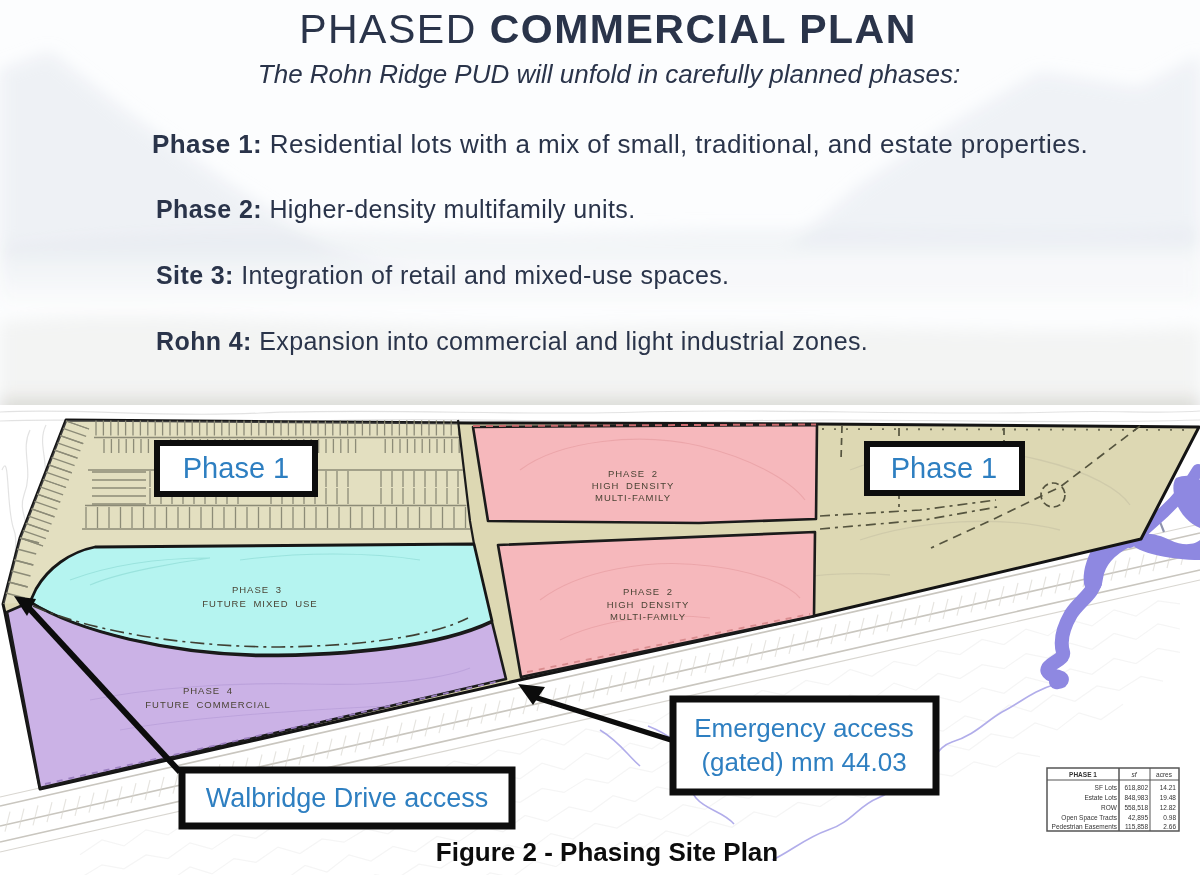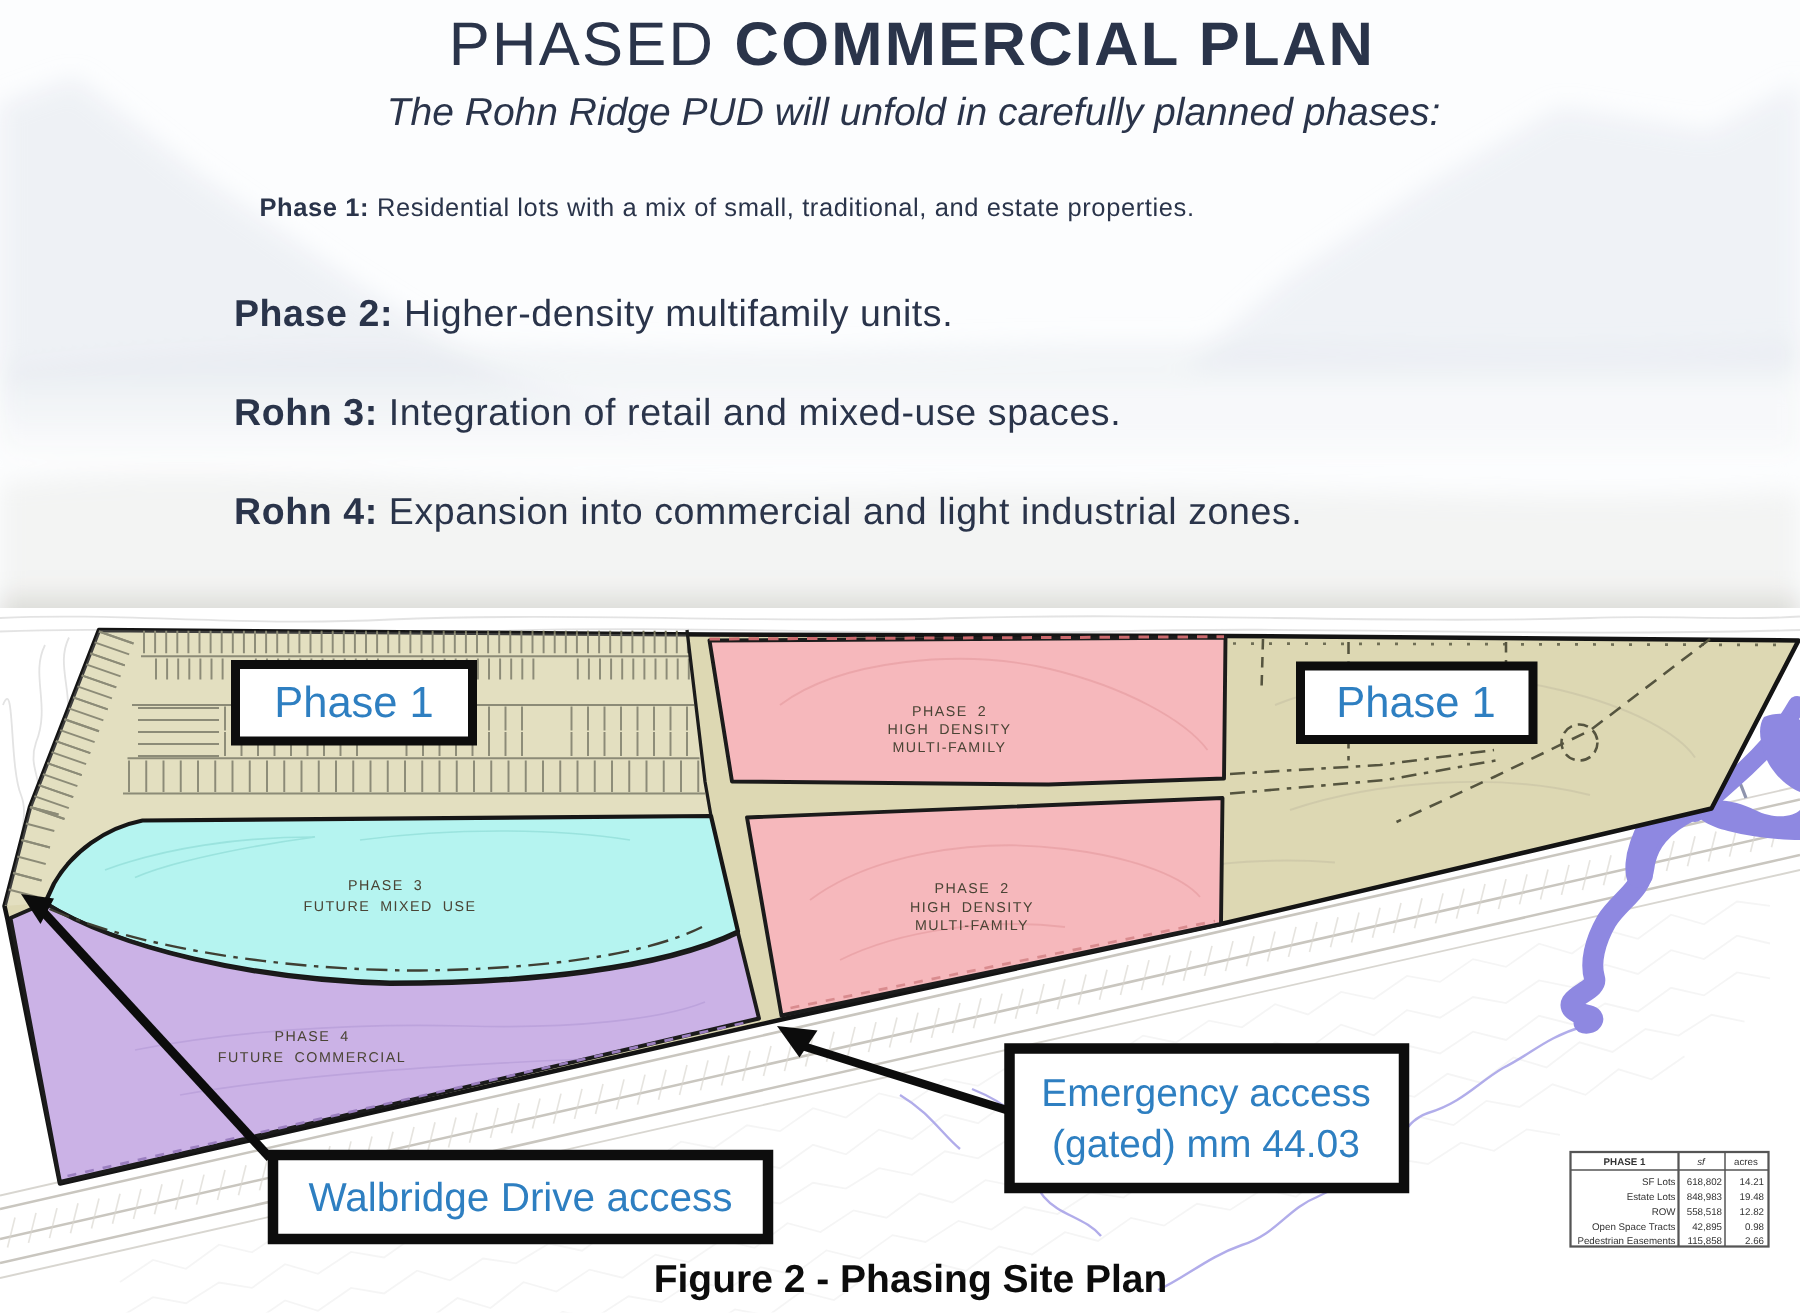--- a/index.html
+++ b/index.html
@@ -26,25 +26,25 @@
  <path d="M0,322 C150,304 350,332 600,327 C850,322 1050,338 1200,327 L1200,432 L0,432 Z" fill="#d9d8d0" opacity="0.24"></path>
  <rect x="0" y="398" width="1200" height="26" fill="#b2b0a9" opacity="0.38"></rect>
  </g>
  <rect x="0" y="424" width="1200" height="8" fill="#f3f3f1" opacity="0.9"></rect>
 </svg>
 
 <div class="abs navy" style="left:8px;top:6px;width:1200px;text-align:center;font-size:41px;letter-spacing:1.5px;white-space:nowrap;"><span style="font-weight:400;text-align:right;">PHASED </span><span style="font-weight:700;">COMMERCIAL PLAN</span></div>
 
 <div class="abs navy" style="left:9px;top:59px;width:1200px;text-align:center;font-style:italic;font-size:26px;">The Rohn Ridge PUD will unfold in carefully planned phases:</div>
 
-<div class="abs navy" style="left:173px;top:129px;font-size:17px;letter-spacing:0.4px;"><b>Phase 1:</b> Residential lots with a mix of small, traditional, and estate properties.</div>
+<div class="abs navy" style="left:152px;top:129px;font-size:26px;letter-spacing:0.4px;"><b>Phase 1:</b> Residential lots with a mix of small, traditional, and estate properties.</div>
 
 <div class="abs navy" style="left:156px;top:195px;font-size:25px;letter-spacing:0.4px;"><b>Phase 2:</b> Higher-density multifamily units.</div>
 
-<div class="abs navy" style="left:156px;top:261px;font-size:25px;letter-spacing:0.4px;"><b>Rohn 3:</b> Integration of retail and mixed-use spaces.</div>
+<div class="abs navy" style="left:156px;top:261px;font-size:25px;letter-spacing:0.4px;"><b>Site 3:</b> Integration of retail and mixed-use spaces.</div>
 
 <div class="abs navy" style="left:156px;top:327px;font-size:25px;letter-spacing:0.4px;"><b>Rohn 4:</b> Expansion into commercial and light industrial zones.</div>
 
 <svg class="abs" style="left:0;top:405px;" width="1200" height="470" viewBox="0 405 1200 470">
 <rect x="0" y="405" width="1200" height="470" fill="#ffffff"></rect>
 
 <g stroke="#e9e9e9" stroke-width="1.2" fill="none" opacity="0.45">
 <polyline points="80,854.7 102,840.0 124,845.9 146,829.8 168,834.9 190,820.1 212,824.1 234,809.9 256,815.2 278,800.6 300,803.9 322,789.4 344,793.9 366,780.7 388,785.4 410,768.8 432,776.1 454,761.1 476,765.3 498,750.2 520,754.1 542,738.8 564,745.0 586,728.9 608,734.2 630,719.4 652,723.9 674,709.9 696,714.9 718,700.8 740,705.1 762,690.4 784,695.0 806,680.4 828,684.9 850,669.5 872,676.3 894,661.3 916,665.9 938,650.6 960,654.6 982,639.4 1004,644.6 1026,629.1 1048,635.7 1070,619.9 1092,625.9 1114,609.8 1136,616.2 1158,601.0 1180,603.9"></polyline>
 <polyline points="80,878.1 102,864.8 124,868.8 146,855.0 168,858.6 190,842.8 212,849.2 234,834.6 256,838.3 278,822.9 300,828.5 322,815.0 344,819.5 366,803.0 388,808.3 410,793.0 432,797.9 454,784.7 476,788.2 498,774.1 520,778.8 542,763.2 564,769.5 586,753.1 608,759.3 630,743.1 652,748.8 674,733.3 696,738.5 718,725.1 740,729.7 762,713.6 784,720.0 806,703.3 828,708.8 850,694.9 872,699.4 894,683.1 916,690.2 938,673.4 960,678.5 982,664.7 1004,668.7 1026,653.6 1048,658.1 1070,643.1 1092,649.3 1114,633.5 1136,639.4 1158,623.8 1180,629.0"></polyline>
 <polyline points="80,903.9 102,887.8 124,893.0 146,878.7 168,882.1 190,867.0 212,873.9 234,858.6 256,862.3 278,847.1 300,853.5 322,839.0 344,842.2 366,829.0 388,833.8 410,818.2 432,822.7 454,807.0 476,811.8 498,799.1 520,802.3 542,788.5 564,792.4 586,778.8 608,783.2 630,767.5 652,772.2 674,758.5 696,762.0 718,747.4 740,753.2 762,738.9 784,743.3 806,727.5 828,734.0 850,717.3 872,721.9 894,707.5 916,712.9 938,697.0 960,702.3 982,687.8 1004,693.3 1026,677.2 1048,682.8 1070,669.0 1092,674.3 1114,658.5 1136,663.6 1158,648.3 1180,652.3"></polyline>

